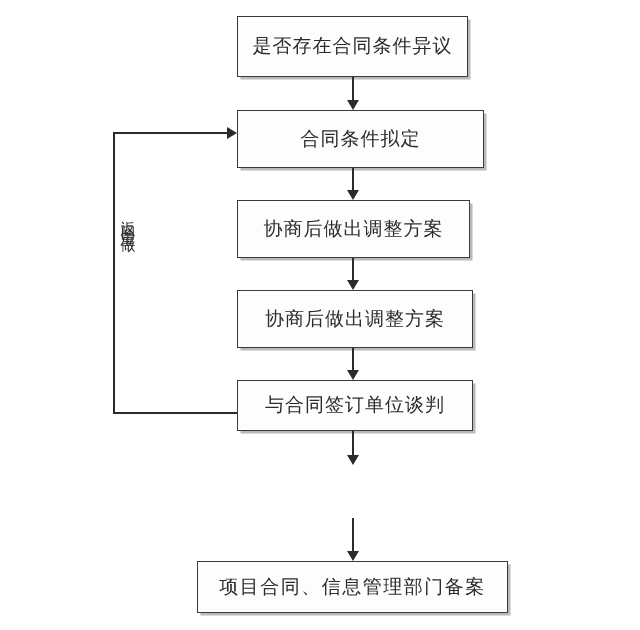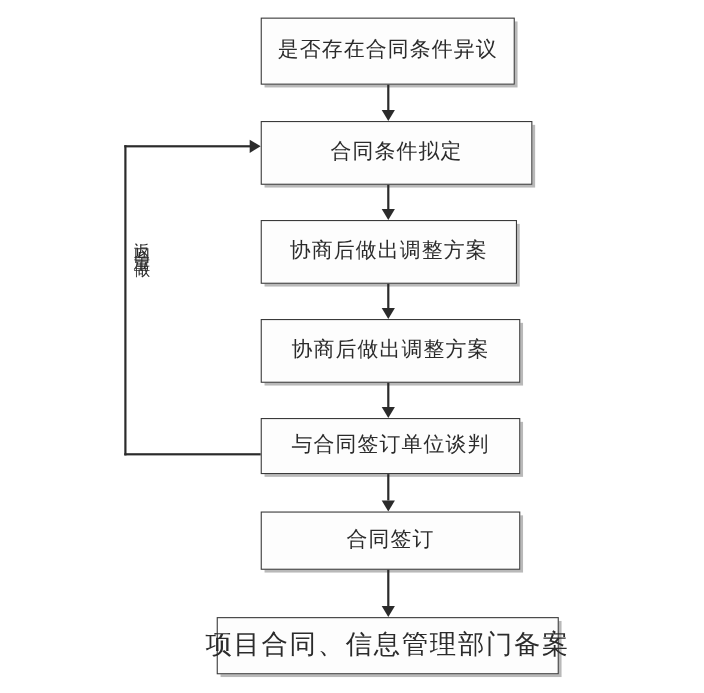--- a/index.html
+++ b/index.html
@@ -32,21 +32,21 @@
   }
   .node-label {
     font-family: "Liberation Serif", "DejaVu Serif", serif;
     font-size: 19px;
     line-height: 1.1;
     color: #2b2b2b;
     letter-spacing: 1px;
     white-space: nowrap;
   }
   .node.wide .node-label {
-    font-size: 24px;
+    font-size: 19px;
     letter-spacing: 1.5px;
   }
   
   .connector {
     position: absolute;
     width: 0;
   }
   .connector .stem {
     position: absolute;
     left: 0;
@@ -135,23 +135,20 @@
 
   <div class="node" style="left:237px; top:380px; width:236px; height:51px;">
     <span class="node-label">与合同签订单位谈判</span>
   </div>
 
   <div class="connector" style="left:353px; top:431px; height:34px;">
     <div class="stem" style="height:24px;"></div>
     <div class="head" style="top:24px;"></div>
   </div>
 
-  <div class="node" style="left:237px; top:465px; width:236px; height:53px;">
-    <span class="node-label">合同签订</span>
-  </div>
 
   <div class="connector" style="left:353px; top:518px; height:43px;">
     <div class="stem" style="height:33px;"></div>
     <div class="head" style="top:33px;"></div>
   </div>
 
   <div class="node wide" style="left:197px; top:561px; width:311px; height:52px;">
     <span class="node-label">项目合同、信息管理部门备案</span>
   </div>
 

